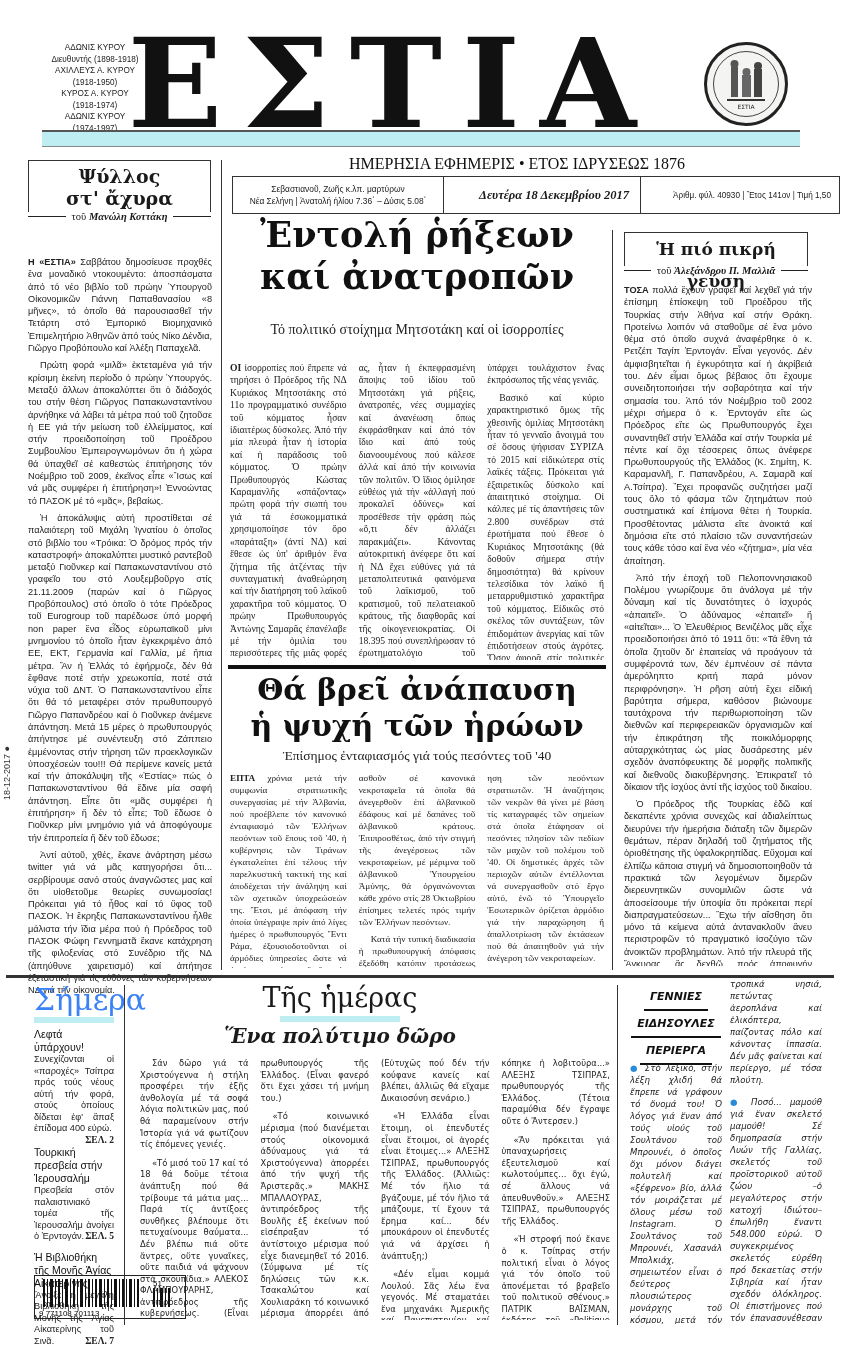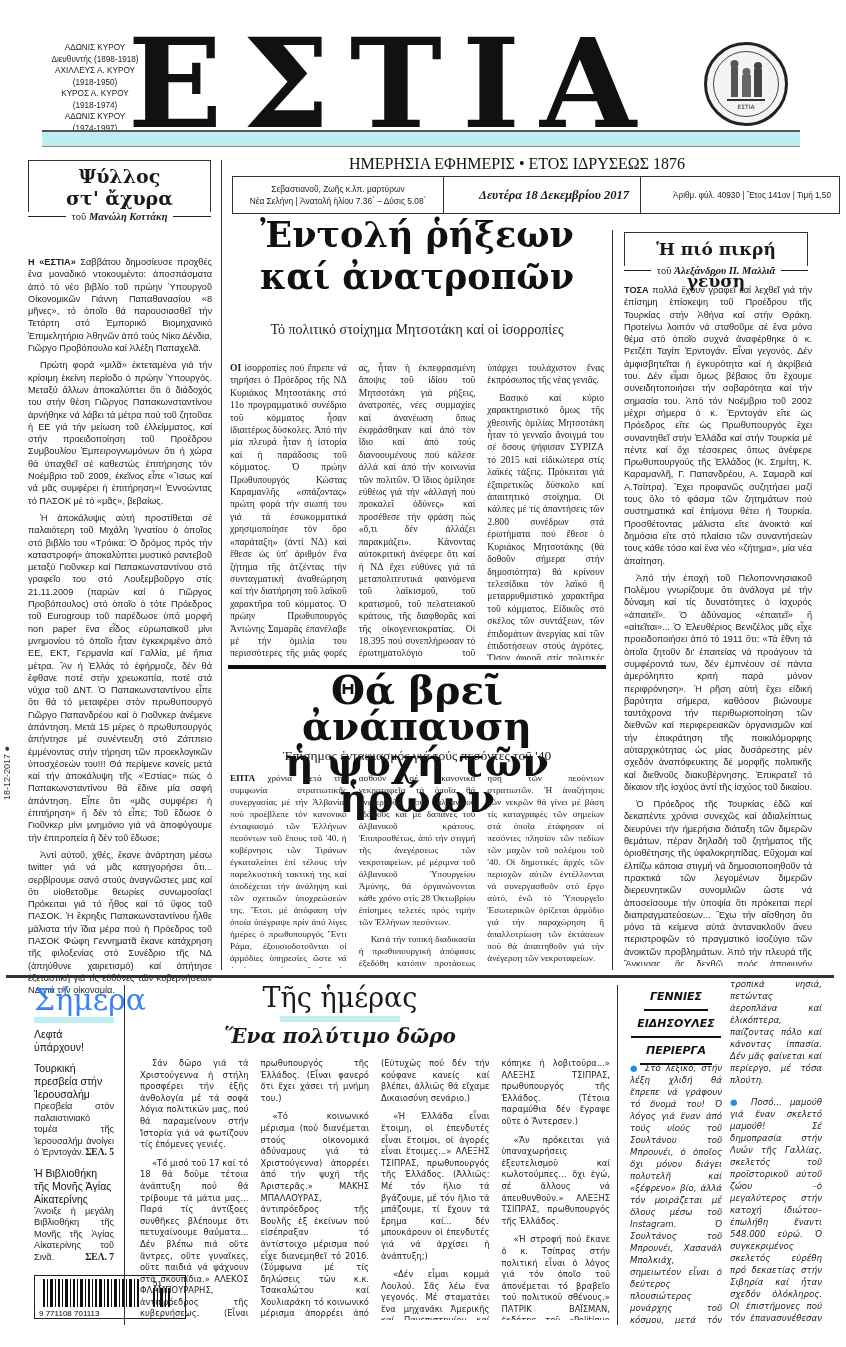--- a/index.html
+++ b/index.html
@@ -134,21 +134,21 @@
     <p class="first">ας, ἦταν ἡ ἐκπεφρασμένη ἄποψις τοῦ ἰδίου τοῦ Μητσοτάκη γιά ρήξεις, ἀνατροπές, νέες συμμαχίες καί ἀνανέωση ὅπως ἐκφράσθηκαν καί ἀπό τόν ἴδιο καί ἀπό τούς διανοουμένους πού κάλεσε ἀλλά καί ἀπό τήν κοινωνία τῶν πολιτῶν. Ὁ ἴδιος ὁμίλησε εὐθέως γιά τήν «ἀλλαγή πού προκαλεῖ ὀδύνες» καί προσέθεσε τήν φράση πώς «ὅ,τι δέν ἀλλάζει παρακμάζει». Κάνοντας αὐτοκριτική ἀνέφερε ὅτι καί ἡ ΝΔ ἔχει εὐθύνες γιά τά μεταπολιτευτικά φαινόμενα τοῦ λαϊκισμοῦ, τοῦ κρατισμοῦ, τοῦ πελατειακοῦ κράτους, τῆς διαφθορᾶς καί τῆς οἰκογενειοκρατίας. Οἱ 18.395 πού συνεπλήρωσαν τό ἐρωτηματολόγιο τοῦ ὑπέδειξαν ὅτι βουλευτές καί συνδικαλιστές εἶναι οἱ κατ' ἐξοχήν ὑπεύθυνοι γιά τήν πορεία τῆς χώρας (μέ ποσοστά 54% καί 52% ἀντιστοίχως). Τοῦ ζήτησαν, ἐπίσης, ἀνανέωση σέ ποσοστό 66% καί ἐνδυνάμωση τῆς ἑνότητος σέ ποσοστό 34%. Ὑποδείξεις πού ἔσπευσε νά ἀξιοποιήσει κάνοντας ἐπανειλημμένες ἀναφορές στούς Κώστα Καραμανλῆ – Ἀντώνη Σαμαρᾶ καί λέγοντας ὅτι σέ κάθε συνδυασμό θά</p>
   </div>
   <div>
     <p class="first">ὑπάρχει τουλάχιστον ἕνας ἐκπρόσωπος τῆς νέας γενιᾶς.</p>
     <p>Βασικό καί κύριο χαρακτηριστικό ὅμως τῆς χθεσινῆς ὁμιλίας Μητσοτάκη ἦταν τό γενναῖο ἄνοιγμά του σέ ὅσους ψήφισαν ΣΥΡΙΖΑ τό 2015 καί εἰδικώτερα στίς λαϊκές τάξεις. Πρόκειται γιά ἐξαιρετικῶς δύσκολο καί ἀπαιτητικό στοίχημα. Οἱ κάλπες μέ τίς ἀπαντήσεις τῶν 2.800 συνέδρων στά ἐρωτήματα πού ἔθεσε ὁ Κυριάκος Μητσοτάκης (θά δοθοῦν σήμερα στήν δημοσιότητα) θά κρίνουν τελεσίδικα τόν λαϊκό ἤ μεταρρυθμιστικό χαρακτῆρα τοῦ κόμματος. Εἰδικῶς στό σκέλος τῶν συντάξεων, τῶν ἐπιδομάτων ἀνεργίας καί τῶν ἐπιδοτήσεων στούς ἀγρότες. Ὅσον ἀφορᾶ στίς πολιτικές συμμαχίες, τέλος, ἡ γενική δοκιμή δημιουργεῖ συγκρατημένη αἰσιοδοξία. Ἡ Γεννηματᾶ ὑπό τήν σκιά ἐσωτερικῶν ἀντιδράσεων στό κόμμα της ἀπέρριψε τήν λογική τῶν μετώπων καί τῶν κυβερνητικῶν συνεργασιῶν. (Ἄρα πιό κοντά στό σενάριο τῆς ψήφου ἀνοχῆς.) Σημειωτέον ὅτι ὁ Κώστας Καραμανλῆς ἀπεχώρησε λίγο πρίν ἀνέβει στό βῆμα ἡ κ. Γεννηματᾶ...</p>
   </div>
 </div>
 
 <div class="abs rule" style="left:228px;top:665px;width:378px;height:4px;"></div>
 
-<div class="abs h-big" style="left:230px;top:672px;width:374px;font-size:39px;line-height:36px;">
+<div class="abs h-big" style="left:230px;top:672px;width:374px;font-size:30px;line-height:36px;">
   <div>Θά βρεῖ ἀνάπαυση</div>
   <div>ἡ ψυχή τῶν ἡρώων</div>
 </div>
 <div class="abs sub" style="left:230px;top:748px;width:374px;font-size:13.5px;">Ἐπίσημος ἐνταφιασμός γιά τούς πεσόντες τοῦ '40</div>
 
 <div class="abs body-serif cols3" style="left:230px;top:772px;width:374px;height:196px;overflow:hidden;font-size:9.2px;line-height:12px;">
   <div>
     <p class="first"><span class="lead">ΕΠΤΑ</span> <span>χρόνια μετά τήν συμφωνία στρατιωτικῆς συνεργασίας μέ τήν Ἀλβανία, πού προέβλεπε τόν κανονικό ἐνταφιασμό τῶν Ἑλλήνων πεσόντων τοῦ ἔπους τοῦ '40, ἡ κυβέρνησις τῶν Τιράνων ἐγκαταλείπει ἐπί τέλους τήν παρελκυστική τακτική της καί ἀποδέχεται τήν ἀνάληψη καί τῶν σχετικῶν ὑποχρεώσεών της. Ἔτσι, μέ ἀπόφαση τήν ὁποία ὑπέγραψε πρίν ἀπό λίγες ἡμέρες ὁ πρωθυπουργός Ἔντι Ράμα, ἐξουσιοδοτοῦνται οἱ ἁρμόδιες ὑπηρεσίες ὥστε νά ἀρχίσει ἡ διαδικασία ἀναζητήσεως τῶν προχείρων στρατιωτικῶν νεκροταφείων ὥστε νά γίνει ἐκταφή καί ἀναγνώρισις τῶν πεσόντων Ἑλλήνων στρατιωτῶν ὥστε νά ἐνταφι-</span></p>
   </div>
   <div>
@@ -180,20 +180,21 @@
 </div>
 
 <div class="abs bottom-rule"></div>
 
 <div class="abs simera-title">Σήμερα</div>
 <div class="abs cyan-underline" style="left:34px;top:1017px;width:80px;"></div>
 
 <div class="abs" style="left:34px;top:1028px;width:80px;">
   <div style="margin-bottom:8px;">
     <div class="brief-h">Λεφτά ὑπάρχουν!</div>
+    <div class="brief-t"><span>Συνεχίζονται οἱ «παροχές» Τσίπρα πρός τούς νέους αὐτή τήν φορά, στούς ὁποίους δίδεται ἐφ' ἅπαξ ἐπίδομα 400 εὐρώ.</span> <span class="sel">ΣΕΛ. 2</span></div>
   </div>
   <div style="margin-bottom:8px;clear:both;">
     <div class="brief-h">Τουρκική πρεσβεία στήν Ἱερουσαλήμ</div>
     <div class="brief-t"><span>Πρεσβεία στόν παλαιστινιακό τομέα τῆς Ἱερουσαλήμ ἀνοίγει ὁ Ἐρντογάν.</span> <span class="sel">ΣΕΛ. 5</span></div>
   </div>
   <div style="clear:both;">
     <div class="brief-h">Ἡ Βιβλιοθήκη τῆς Μονῆς Ἁγίας Αἰκατερίνης</div>
     <div class="brief-t"><span>Ἄνοιξε ἡ μεγάλη Βιβλιοθήκη τῆς Μονῆς τῆς Ἁγίας Αἰκατερίνης τοῦ Σινᾶ.</span> <span class="sel">ΣΕΛ. 7</span></div>
   </div>
 </div>

